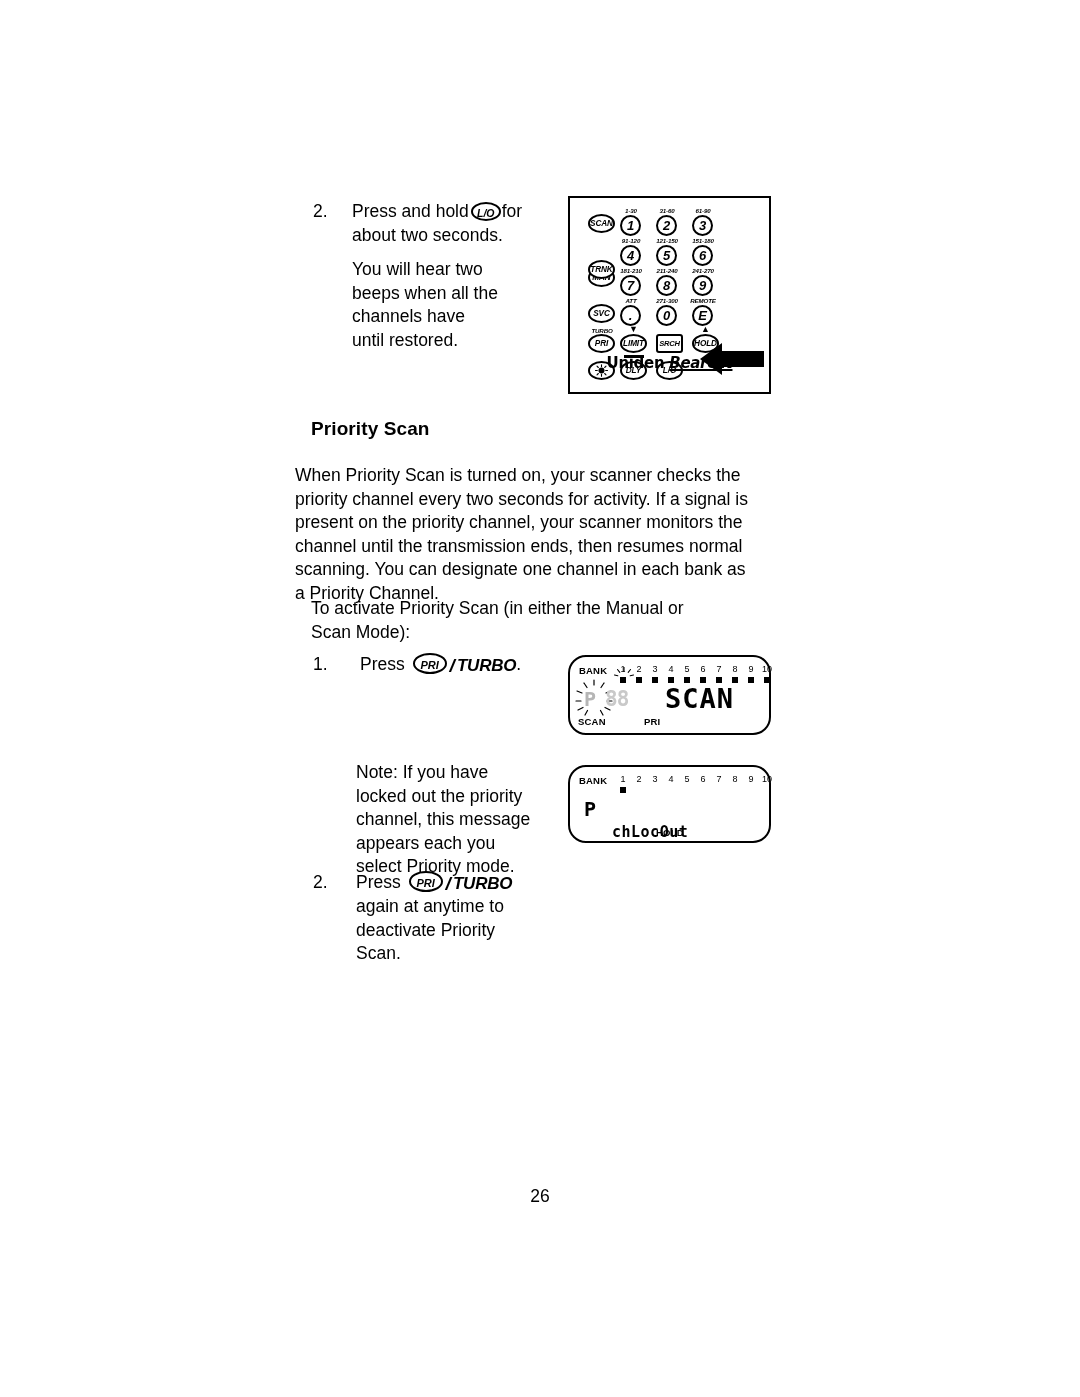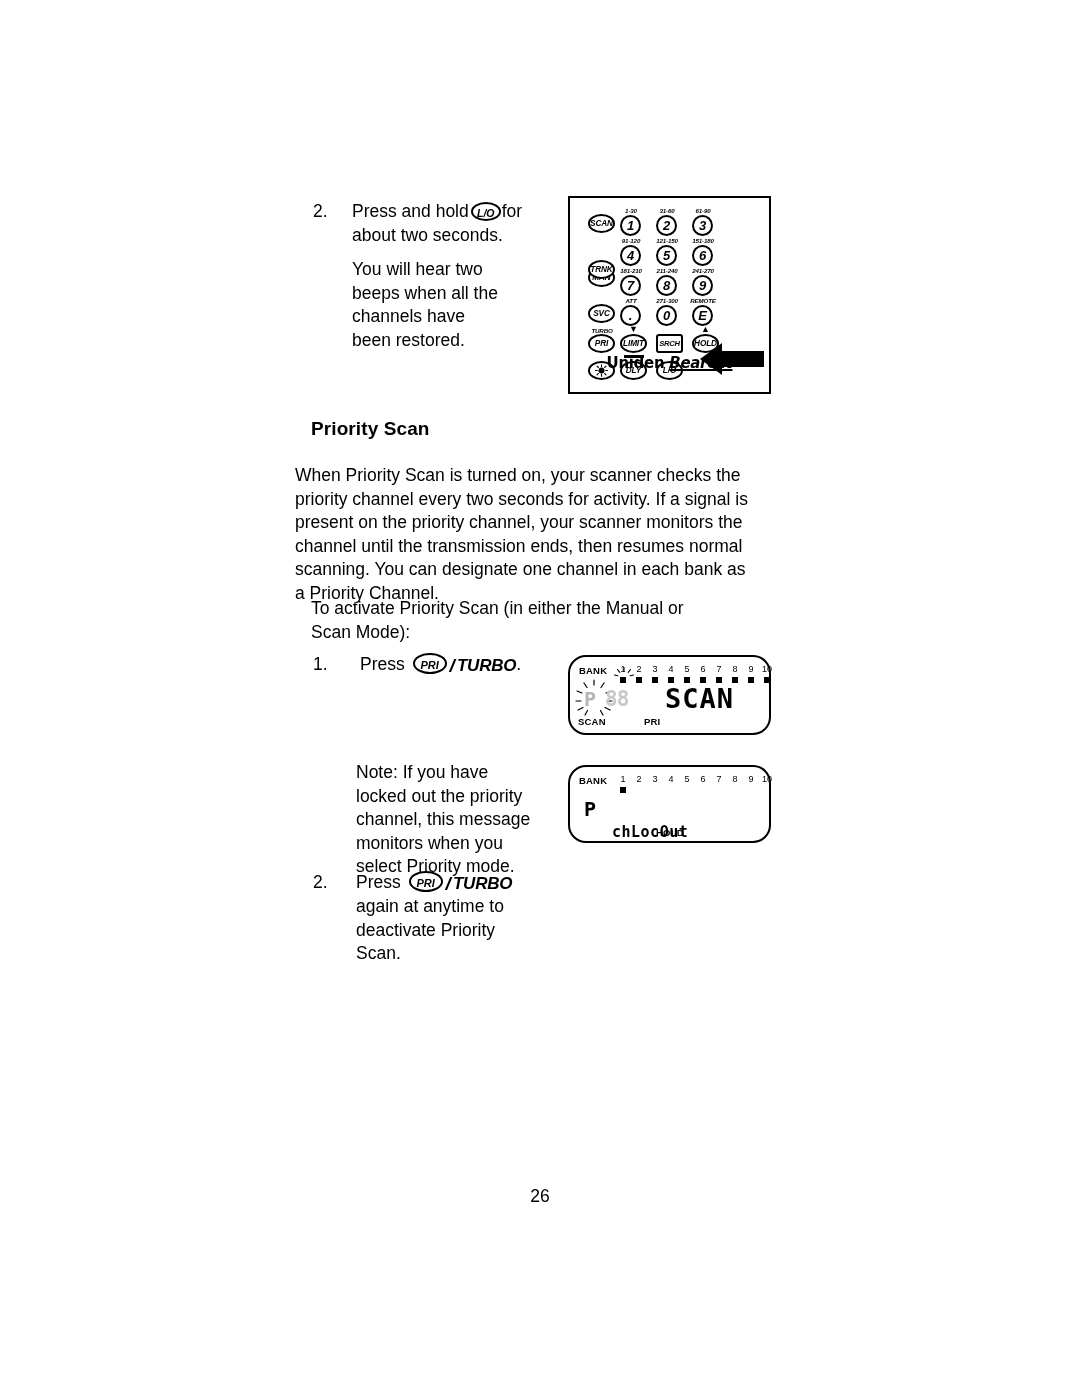--- a/index.html
+++ b/index.html
@@ -262,21 +262,21 @@
 
 <div class="step-body" style="left:352px; top:200px; width:200px;">
   <span>Press and hold</span><span class="key-inline key-lo-inline">L/O</span><span>for</span><br>
   <span>about two seconds.</span>
 </div>
 
 <div class="step-body" style="left:352px; top:258px; width:200px;">
   <span>You will hear two</span><br>
   <span>beeps when all the</span><br>
   <span>channels have</span><br>
-  <span>been restored.</span>
+  <span>until restored.</span>
 </div>
 
 <div id="keypad-figure">
   <div class="kp-inner">
 
     <div class="kp-key oval" style="left:18px; top:16px;">SCAN</div>
     <div class="kp-key oval" style="left:18px; top:46px;margin-top:24px;">MAN</div>
     <div class="kp-key oval" style="left:18px; top:62px;">TRNK</div>
     <div class="kp-key oval" style="left:18px; top:106px;">SVC</div>
 
@@ -433,21 +433,21 @@
   <div class="lcd-mainword" style="left:95px; top:26px; font-size:27px; letter-spacing:1px;">SCAN</div>
 
   <div class="lcd-footlabel" style="left:8px; top:59px;">SCAN</div>
   <div class="lcd-footlabel" style="left:74px; top:59px;">PRI</div>
 </div>
 
 <div class="step-body" style="left:356px; top:761px; width:200px;">
   <span>Note: If you have</span><br>
   <span>locked out the priority</span><br>
   <span>channel, this message</span><br>
-  <span>monitors when you</span><br>
+  <span>appears each you</span><br>
   <span>select Priority mode.</span>
 </div>
 
 <div class="lcd" id="lcd-lockout">
   <div class="lcd-bank-word">BANK</div>
 
   <div class="lcd-banknums">
     <div class="lcd-banknum" style="left:5px;">1</div>
     <div class="lcd-banknum" style="left:21px;">2</div>
     <div class="lcd-banknum" style="left:37px;">3</div>

